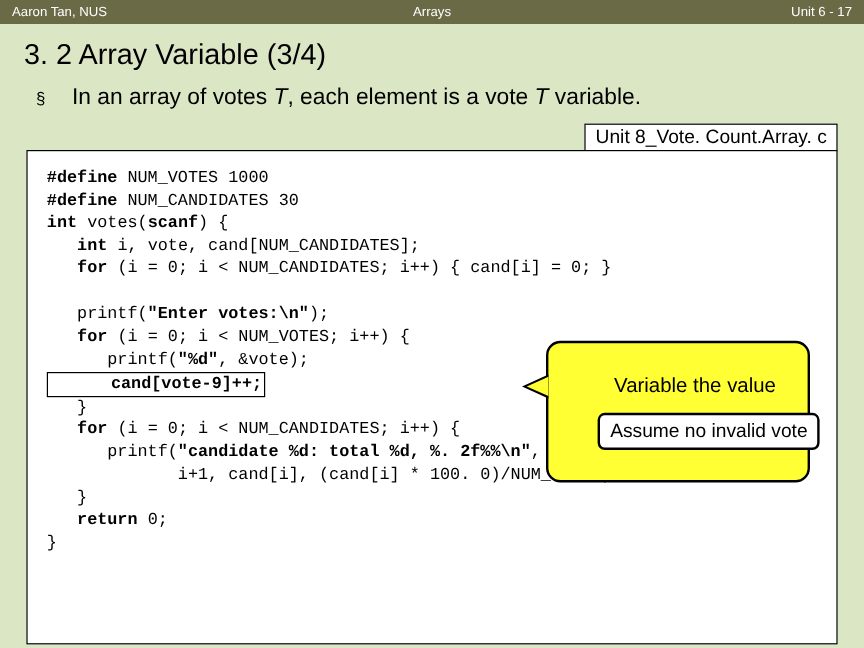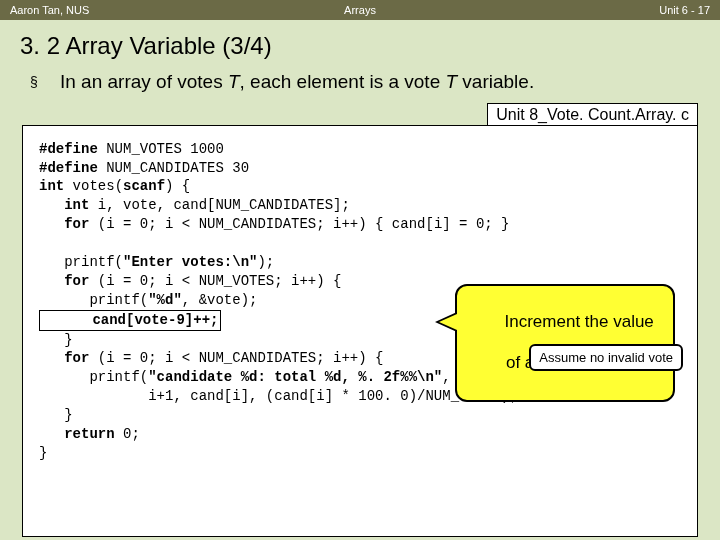--- a/index.html
+++ b/index.html
@@ -109,21 +109,21 @@
   }
   .callout-assume {
     position: absolute;
     top: 218px;
     right: 14px;
     background: #fff;
     border: 2px solid #000;
     border-radius: 6px;
     padding: 3px 8px;
     font-family: Arial, sans-serif;
-    font-size: 13px;
+    font-size: 16px;
   }
   .underline-box {
     border: 1px solid #000;
     padding: 0 2px;
     display: inline-block;
   }
 </style>
 </head>
 <body>
 
@@ -155,18 +155,18 @@
 <span>      printf(</span><span class="kw">"%d"</span><span>, &amp;vote);</span>
 <span class="underline-box"><span class="kw">      cand[vote-9]++;</span></span>
 <span>   }</span>
 <span class="kw">   for</span><span> (i = 0; i &lt; NUM_CANDIDATES; i++) {</span>
 <span>      printf(</span><span class="kw">"candidate %d: total %d, %. 2f%%\n"</span><span>,</span>
 <span>             i+1, cand[i], (cand[i] * 100. 0)/NUM_VOTES);</span>
 <span>   }</span>
 <span class="kw">   return</span><span> 0;</span>
 <span>}</span>
     <div class="callout-increment">
-      <span>Increment the value</span><br>
+      <span>Variable the value</span><br>
       <span>of an array element</span>
     </div>
     <div class="callout-assume">Assume no invalid vote</div>
   </div>
 </div>
 
 </body></html>

